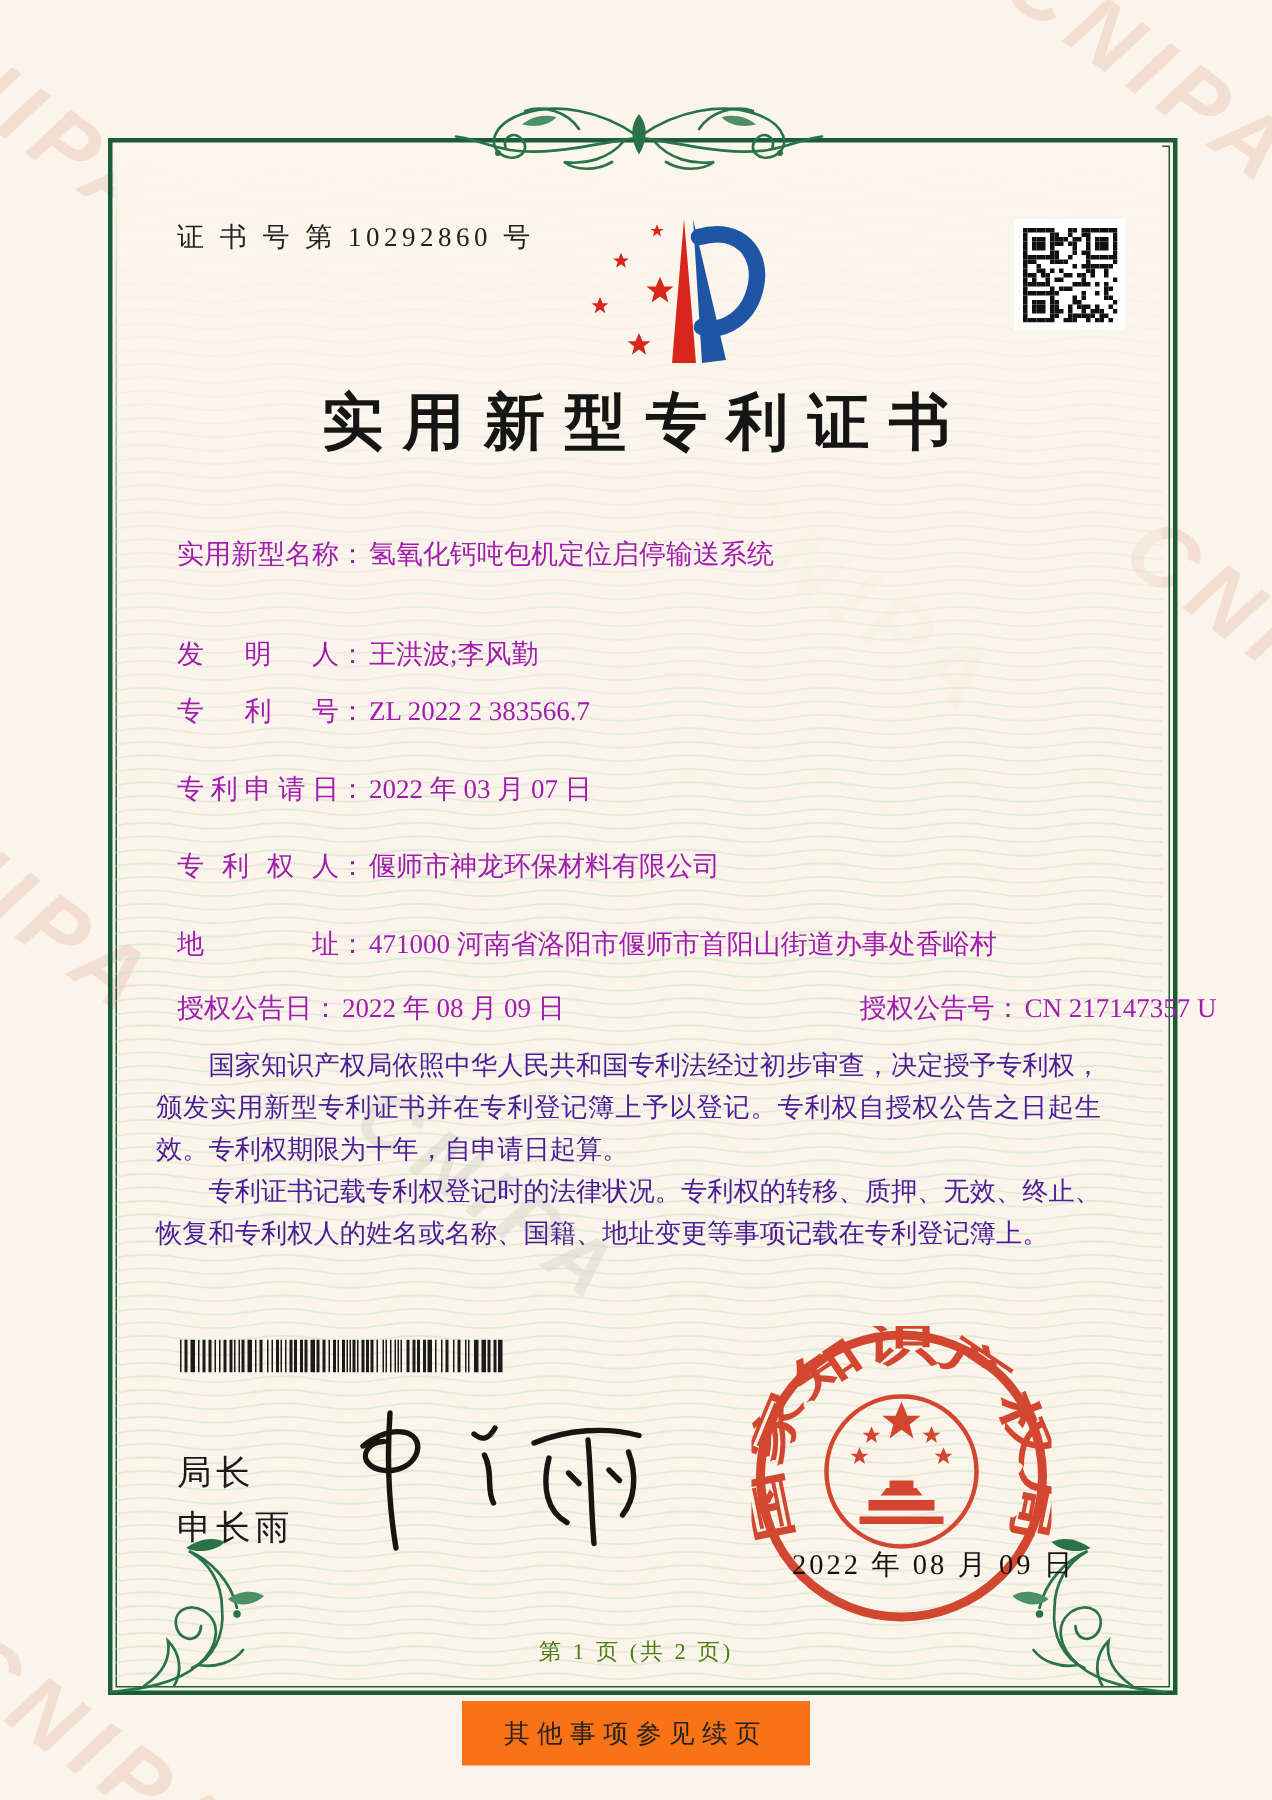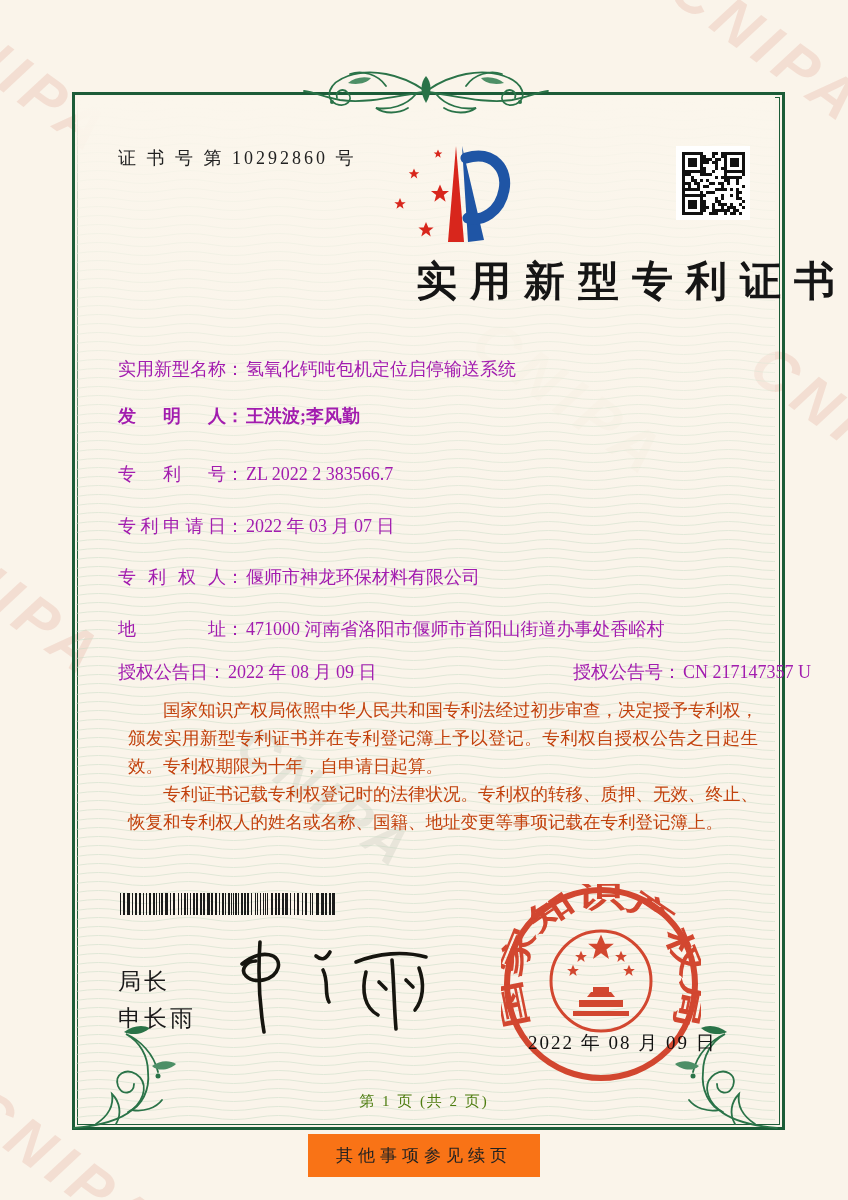--- a/index.html
+++ b/index.html
@@ -18,31 +18,31 @@
   .frame-inner{position:absolute;left:2px;top:2px;right:2px;bottom:2px;
          border:1px solid #1c5c38;}
 
   .cert-no{position:absolute;left:118px;top:146px;font-size:18px;color:#222;
            letter-spacing:3px;}
 
   .logo{position:absolute;left:352px;top:138px;}
   .qr{position:absolute;left:676px;top:146px;width:74px;height:74px;background:#fff;
       display:flex;align-items:center;justify-content:center;}
 
-  .title{position:absolute;left:0;top:254px;width:848px;text-align:right;
+  .title{position:absolute;left:0;top:254px;width:848px;text-align:center;
          font-size:41px;font-weight:700;color:#151515;letter-spacing:13px;text-indent:13px;}
 
   .frow{position:absolute;left:118px;font-size:18px;color:#a21caf;white-space:nowrap;}
   .flabel{display:inline-block;width:108px;text-align:justify;text-align-last:justify;
           vertical-align:bottom;}
   .fcolon{margin-right:2px;}
   .grant-right{position:absolute;left:455px;top:0;}
 
-  .paras{position:absolute;left:128px;top:696px;width:630px;font-size:17.5px;
-         line-height:28px;color:#c2410c;text-align:justify;}
+  .paras{position:absolute;left:104px;top:696px;width:630px;font-size:17.5px;
+         line-height:28px;color:#4c1d95;text-align:justify;}
   .paras p{margin:0;text-indent:2em;}
 
   .barcode{position:absolute;left:120px;top:893px;}
 
   .signer{position:absolute;left:118px;font-size:23px;color:#1a1a1a;
           font-family:"Liberation Sans","DejaVu Sans",sans-serif;letter-spacing:3px;}
   .signature{position:absolute;left:228px;top:930px;}
 
   .seal{position:absolute;left:501px;top:884px;}
   .seal-date{position:absolute;left:528px;top:1030px;font-size:19px;color:#111;
@@ -369,21 +369,21 @@
         <rect x="51" y="60" width="3" height="3" fill="#111"></rect>
         <rect x="57" y="60" width="3" height="3" fill="#111"></rect>
       </svg>
   </div>
 
   <div class="title">实用新型专利证书</div>
 
   <div class="frow" style="top:357px;">
     <span class="flabel">实用新型名称</span><span class="fcolon">：</span><span>氢氧化钙吨包机定位启停输送系统</span>
   </div>
-  <div class="frow" style="top:404px;font-weight:bold;">
+  <div class="frow" style="top:424px;">
     <span class="flabel">发明人</span><span class="fcolon">：</span><span>王洪波;李风勤</span>
   </div>
   <div class="frow" style="top:462px;">
     <span class="flabel">专利号</span><span class="fcolon">：</span><span>ZL 2022 2 383566.7</span>
   </div>
   <div class="frow" style="top:514px;">
     <span class="flabel">专利申请日</span><span class="fcolon">：</span><span>2022 年 03 月 07 日</span>
   </div>
   <div class="frow" style="top:565px;">
     <span class="flabel">专利权人</span><span class="fcolon">：</span><span>偃师市神龙环保材料有限公司</span>

